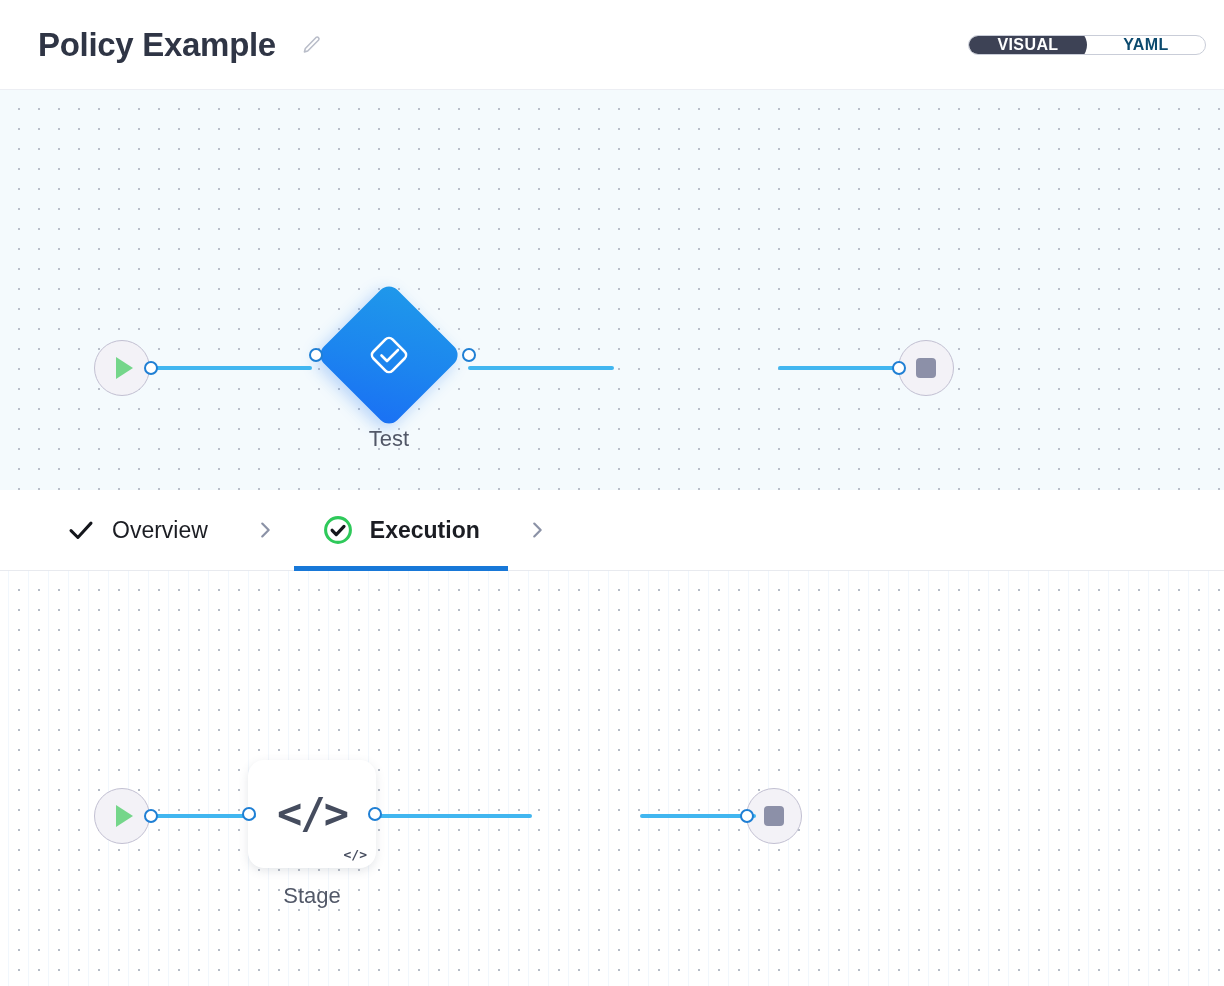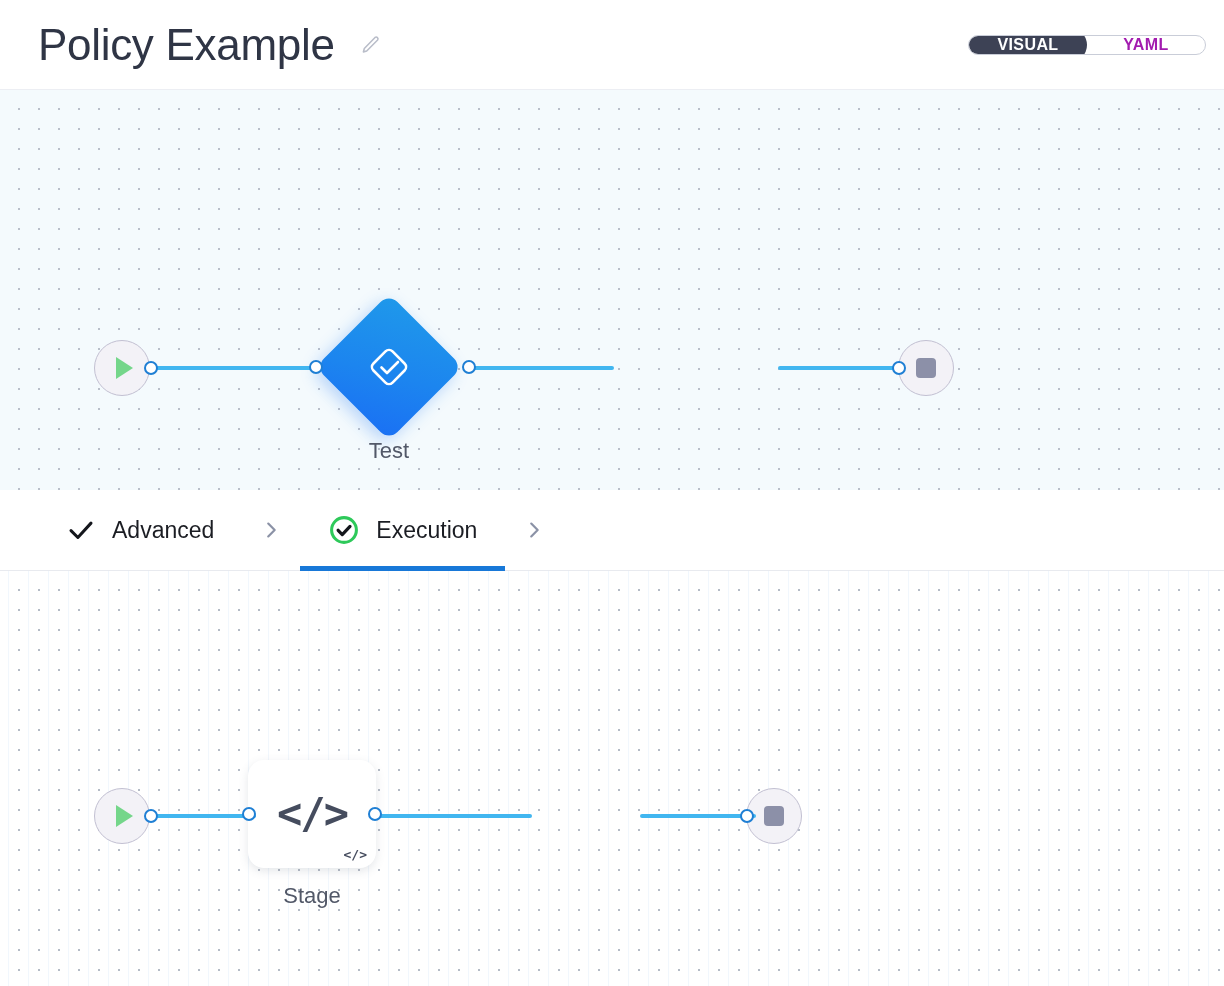--- a/index.html
+++ b/index.html
@@ -14,22 +14,22 @@
   .header {
     position: relative;
     height: 90px;
     background: #ffffff;
     border-bottom: 1px solid #eceef3;
     display: flex;
     align-items: center;
     padding: 0 18px 0 38px;
   }
   .page-title {
-    font-size: 44px;
-    font-weight: normal;
+    font-size: 33px;
+    font-weight: bold;
     color: #2f3545;
     letter-spacing: -0.3px;
     white-space: nowrap;
   }
   .edit-pencil {
     margin-left: 22px;
     width: 26px; height: 26px;
     display: flex; align-items: center; justify-content: center;
     cursor: pointer;
   }
@@ -46,21 +46,21 @@
     overflow: hidden;
     padding: 0;
     justify-content: space-between;
   }
   .mode-opt {
     height: 34px;
     display: flex; align-items: center; justify-content: center;
     font-size: 16px;
     font-weight: bold;
     letter-spacing: 0.4px;
-    color: #a21caf;
+    color: #0c4a6e;
     padding: 0 26px;
     border-radius: 999px;
     cursor: pointer;
     background: transparent;
     min-width: 118px;
   }
   .mode-opt.active {
     background: #3d4255;
     color: #ffffff;
   }
@@ -226,21 +226,21 @@
     gap: 16px;
     height: 81px;
     cursor: pointer;
     padding: 0 28px;
     position: relative;
   }
   .tab-label {
     font-size: 23px;
     color: #1b1d23;
   }
-  .tab.active .tab-label { font-weight: normal; }
+  .tab.active .tab-label { font-weight: bold; }
   .tab.active::after {
     content: "";
     position: absolute;
     left: 0; right: 0; bottom: 0;
     height: 5px;
     background: #1878d8;
   }
   .tab-sep {
     display: flex; align-items: center; justify-content: center;
     padding: 0 18px;
@@ -274,21 +274,21 @@
   <div class="edge" style="left:468px; top:276px; width:146px;"></div>
   <div class="edge" style="left:778px; top:276px; width:124px;"></div>
 
   <div class="node" style="left:94px; top:250px;">
     <div class="terminal">
       <div class="play-tri"></div>
     </div>
     <div class="handle" style="left:50px; top:21px;"></div>
   </div>
 
-  <div class="node" style="left:316px; top:204px;">
+  <div class="node" style="left:316px; top:192px;">
     <div class="diamond-wrap">
       <div class="diamond"></div>
       <svg class="diamond-icon" viewBox="0 0 48 48" fill="none" stroke="#ffffff" stroke-width="2.6" stroke-linecap="round" stroke-linejoin="round">
         <rect x="10.5" y="10.5" width="27" height="27" rx="5" transform="rotate(45 24 24)"></rect>
         <path d="M16.5 24.5l5.5 5.5 11-11"></path>
       </svg>
     </div>
     <div class="handle" style="left:-7px; top:66px;"></div>
     <div class="handle" style="left:146px; top:66px;"></div>
     <div class="node-label" style="left:-17px; top:144px; width:180px;">Test</div>
@@ -304,21 +304,21 @@
 </div>
 
 <div class="tabbar">
 
   <div class="tab">
     <span class="tab-icon">
       <svg width="30" height="30" viewBox="0 0 24 24" fill="none" stroke="#14161c" stroke-width="2.4" stroke-linecap="round" stroke-linejoin="round">
         <path d="M4 12.5l5.5 5.5L20 6.5"></path>
       </svg>
     </span>
-    <span class="tab-label">Advanced</span>
+    <span class="tab-label">Overview</span>
   </div>
 
   <div class="tab-sep">
     <svg width="22" height="28" viewBox="0 0 24 24" fill="none" stroke="#8b92a6" stroke-width="2.4" stroke-linecap="round" stroke-linejoin="round">
       <path d="M9 5l7 7-7 7"></path>
     </svg>
   </div>
 
   <div class="tab active">
     <span class="tab-icon">

